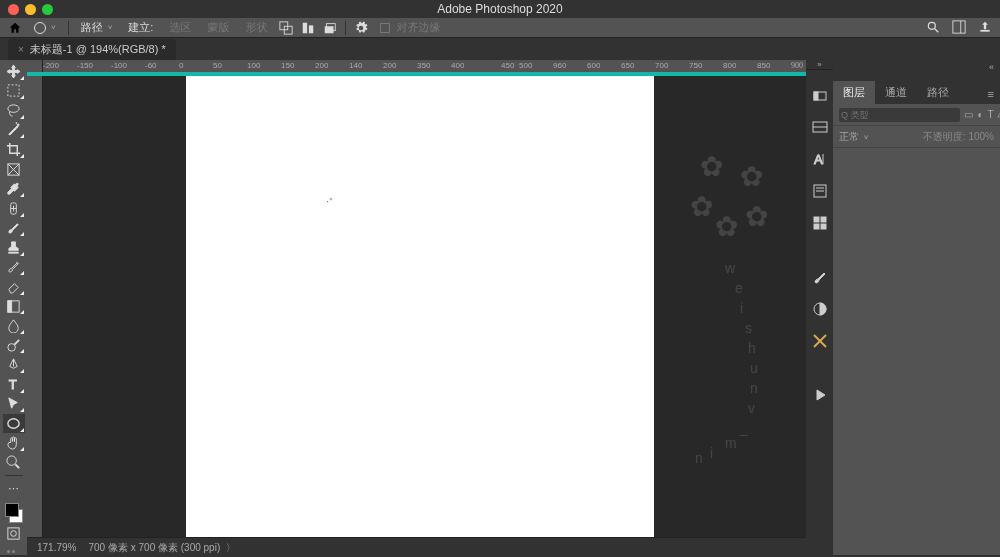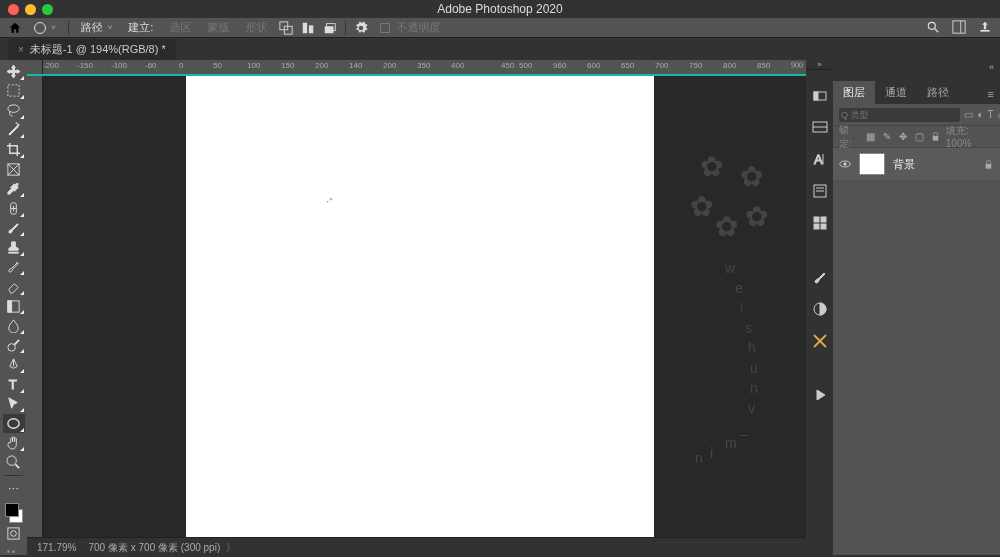--- a/index.html
+++ b/index.html
@@ -25,21 +25,21 @@
 .tool{width:22px;height:22px;display:flex;align-items:center;justify-content:center;cursor:pointer;position:relative}
 .tool svg{width:15px;height:15px;fill:#ddd;stroke:#ddd}
 .tool.sel{background:#3a3a3a}
 .tool.corner::after{content:"";position:absolute;bottom:1px;right:1px;border:2px solid transparent;border-bottom-color:#eee;border-right-color:#eee}
 .color-sw{width:22px;height:24px;position:relative;margin-top:4px}
 .fg{position:absolute;width:14px;height:14px;background:#000;border:1px solid #888;top:0;left:2px}
 .bg{position:absolute;width:14px;height:14px;background:#fff;border:1px solid #888;bottom:0;right:2px}
 .qm-dots{width:14px;height:6px;display:flex;gap:2px;margin-top:6px}
 .qm-dot{width:3px;height:3px;background:#888;border-radius:50%}
 .canvas-area{flex:1;background:#282828;display:flex;flex-direction:column;position:relative}
-.ruler-h{height:16px;background:#535353;display:flex;position:relative;border-bottom:2px solid #14b8a6;overflow:hidden}
+.ruler-h{height:16px;background:#535353;display:flex;position:relative;border-bottom:4px solid #14b8a6;overflow:hidden}
 .ruler-corner{width:16px;height:16px;background:#535353;border-right:1px solid #222}
 .ruler-ticks{flex:1;position:relative;font-size:8px;color:#aaa}
 .ruler-v{width:16px;background:#535353;border-right:1px solid #222;position:relative}
 .canvas-body{flex:1;display:flex}
 .canvas-view{flex:1;background:#282828;position:relative;overflow:hidden}
 .canvas{position:absolute;left:143px;top:0;width:468px;height:480px;background:#fff}
 .cursor-mark{position:absolute;left:283px;top:118px;color:#666;font-size:10px}
 .vcol{width:27px;background:#323232;display:flex;flex-direction:column;align-items:center;padding-top:26px;gap:14px}
 .vcol .ic{width:18px;height:18px;display:flex;align-items:center;justify-content:center}
 .vcol svg{width:16px;height:16px;fill:#ccc;stroke:#ccc}
@@ -115,21 +115,21 @@
       </svg>
     </span>
   <span class="tb-sep"></span>
   <span class="tb-icon">
       <svg viewBox="0 0 24 24">
         <path d="M12 8a4 4 0 100 8 4 4 0 000-8zm9 4l2 1-1 3-2-1a9 9 0 01-2 2l1 2-3 1-1-2h-3l-1 2-3-1 1-2a9 9 0 01-2-2l-2 1-1-3 2-1v-3l-2-1 1-3 2 1a9 9 0 012-2l-1-2 3-1 1 2h3l1-2 3 1-1 2a9 9 0 012 2l2-1 1 3-2 1z" fill="#ddd"></path>
       </svg>
     </span>
   <span class="tb-item disabled">
       <span style="width:10px;height:10px;border:1px solid #777;display:inline-block;margin-right:3px"></span>
-      <span>不透明度</span>
+      <span>对齐边缘</span>
     </span>
   <div class="right-icons topright">
     <span><svg viewBox="0 0 24 24">
           <circle cx="10" cy="10" r="6" fill="none" stroke="#ddd" stroke-width="2"></circle>
           <line x1="15" y1="15" x2="21" y2="21" stroke="#ddd" stroke-width="2"></line>
         </svg></span>
     <span><svg viewBox="0 0 16 16">
           <rect x="1" y="1" width="14" height="14" fill="none" stroke="#ddd"></rect>
           <line x1="10" y1="1" x2="10" y2="15" stroke="#ddd"></line>
         </svg></span>
@@ -396,44 +396,22 @@
     </div>
     <div class="rrow">
       <input class="rsearch" placeholder="Q 类型" style="">
       <span class="mini-icon">▭</span>
       <span class="mini-icon">◐</span>
       <span class="mini-icon">T</span>
       <span class="mini-icon">▱</span>
 
     </div>
     <div class="rrow">
-      <span class="rval">锁定:</span>
-      <span class="mini-icon">▦</span>
-      <span class="mini-icon">✎</span>
-      <span class="mini-icon">✥</span>
-      <span class="mini-icon">▢</span>
-      <span class="mini-icon">
-          <svg class="padlock" viewBox="0 0 16 16">
-            <rect x="4" y="7" width="8" height="7"></rect>
-            <path d="M5 7V5a3 3 0 116 0v2" fill="none" stroke="#aaa"></path>
-          </svg>
-        </span>
-      <span style="margin-left:auto" class="rval"><span>填充:</span> <span>100%</span></span>
-    </div>
-    <div class="layer-row">
-      <svg class="eye" viewBox="0 0 16 16">
-          <ellipse cx="8" cy="8" rx="7" ry="4" fill="none" stroke="#ddd"></ellipse>
-          <circle cx="8" cy="8" r="2" fill="#ddd"></circle>
-        </svg>
-      <div class="thumb"></div>
-      <span class="layer-name">背景</span>
-      <svg class="padlock" viewBox="0 0 16 16">
-          <rect x="4" y="7" width="8" height="7"></rect>
-          <path d="M5 7V5a3 3 0 116 0v2" fill="none" stroke="#aaa"></path>
-        </svg>
+      <span><span>正常</span> <span class="chev">˅</span></span>
+      <span style="margin-left:auto" class="rval"><span>不透明度:</span> <span>100%</span></span>
     </div>
   </div>
 </div>
 
 <div class="status">
   <span>171.79%</span>
   <span><span>700 像素 x 700 像素 (300 ppi)</span> &nbsp;〉</span>
 </div>
 
 <div class="wm">

